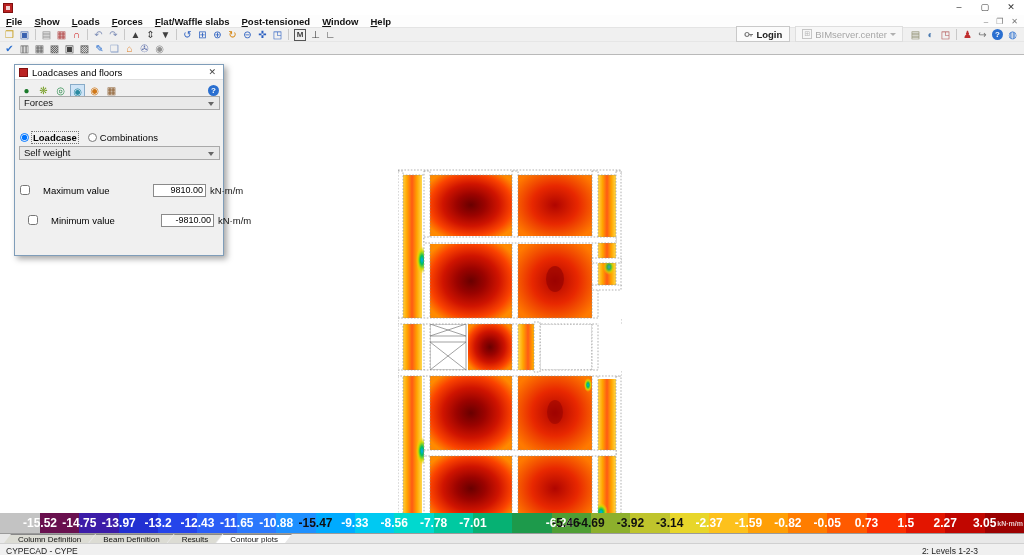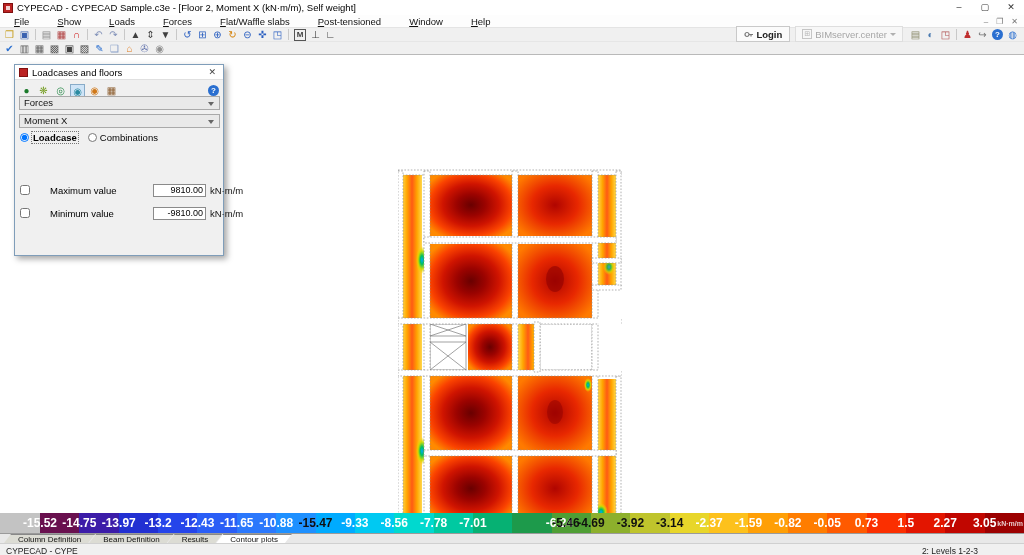--- a/index.html
+++ b/index.html
@@ -13,21 +13,21 @@
               border:1px solid #801010; position:relative; }
   #app-icon::after{ content:""; position:absolute; left:2px; top:2px; right:2px; bottom:2px;
               background:#fff; opacity:.8; }
   #win-controls { margin-left:auto; display:flex; height:15px; }
   .win-btn { width:26px; text-align:center; font-size:9px; color:#333; line-height:15px; cursor:default; }
 
   
   #menubar { position:absolute; left:0; top:15px; width:1024px; height:13px; background:#fdfdfd;
              display:flex; align-items:center; font-size:9.5px; color:#111;
              border-bottom:1px solid #e4e4e4; }
-  .menu-item { padding:0 14px; line-height:13px; }
+  .menu-item { padding:0 6px; line-height:13px;font-weight:bold; }
   .menu-item::first-letter { text-decoration:underline; }
   #mdi-controls { margin-left:auto; display:flex; gap:8px; padding-right:6px;
                   color:#777; font-size:8px; }
 
   
   .toolbar { position:absolute; left:0; width:1024px; height:14px; background:#f0f0f0;
              display:flex; align-items:center; padding-left:2px; }
   #toolbar1 { top:28px; border-bottom:1px solid #e6e6e6; }
   #toolbar2 { top:42px; height:13px; border-bottom:1px solid #b9b9b9; }
   .tb-icon { width:15px; height:13px; text-align:center; font-size:10px; line-height:13px;
@@ -68,22 +68,22 @@
   .dd { position:absolute; left:4px; width:201px; height:14px; background:#e9e9e9;
         border:1px solid #a9a9a9; line-height:12px; padding:0 4px; color:#111; }
   .dd::after { content:""; position:absolute; right:5px; top:5px; width:0; height:0;
                border-left:3px solid transparent; border-right:3px solid transparent;
                border-top:4px solid #666; }
   #dd-category { top:31px; } #dd-force { top:49px; } #dd-loadcase { top:81px; } #dd-level { top:154px; }
   #radio-row { position:absolute; left:5px; top:66px; height:12px; display:flex; align-items:center; gap:10px; }
   .rad { display:flex; align-items:center; gap:3px; }
   .rad input { width:9px; height:9px; margin:0; }
   #radio-loadcase-label { font-weight:bold; outline:1px dotted #777; padding:0 1px; }
-  .chk-row { position:absolute; left:5px; height:14px; display:flex; align-items:center; gap:20px; width:200px; }
-  #row-max { top:118px; } #row-min { top:141px; }
+  .chk-row { position:absolute; left:5px; height:14px; display:flex; align-items:center; gap:13px; width:200px; }
+  #row-max { top:118px; } #row-min { top:148px;margin-left:8px; }
   .chk-row input[type=checkbox] { width:10px; height:10px; margin:0; }
   .val-input { position:absolute; left:133px; width:53px; height:13px; border:1px solid #8a8a8a;
                background:#fff; font-size:9px; text-align:right; padding:0 2px;
                font-family:"Liberation Sans", sans-serif; }
   .unit-lbl { position:absolute; left:190px; color:#111; }
 
   
   #scalebar { position:absolute; left:0; top:513px; width:1024px; height:20px; display:flex; }
   #scale-lead { width:40px; background:#c3c3c3; }
   .scale-seg { flex:1; }
@@ -104,21 +104,20 @@
   #statusbar { position:absolute; left:0; top:543px; width:1024px; height:12px; background:#f0f0f0;
                border-top:1px solid #d0d0d0; font-size:8.5px; color:#222; }
   #status-app { position:absolute; left:6px; top:2px; }
   #status-levels { position:absolute; left:880px; top:2px; width:140px; text-align:center; }
 </style>
 </head>
 <body>
 
 <div id="titlebar">
   <span id="app-icon"></span>
-  <span>CYPECAD - CYPECAD Sample.c3e - [Floor 2, Moment X (kN·m/m), Self weight]</span>
   <div id="win-controls">
     <span class="win-btn">–</span>
     <span class="win-btn">▢</span>
     <span class="win-btn">✕</span>
   </div>
 </div>
 
 <div id="menubar">
 
   <span class="menu-item">File</span>
@@ -300,31 +299,31 @@
 
   <span class="tb-icon" style="color: rgb(26, 122, 42);">●</span>
       <span class="tb-icon" style="color: rgb(122, 160, 42);">❋</span>
       <span class="tb-icon" style="color: rgb(42, 138, 74);">◎</span>
       <span class="tb-icon active" style="color: rgb(42, 138, 160);">◉</span>
       <span class="tb-icon" style="color: rgb(208, 120, 24);">◉</span>
       <span class="tb-icon" style="color: rgb(138, 90, 42);">▦</span>
       <span id="dlg-help">?</span>
     </div>
   <div class="dd" id="dd-category">Forces</div>
-  <div class="dd" id="dd-force">Moment X</div>
   <div id="radio-row">
     <label class="rad">
       <input type="radio" name="case" checked="" style="">
       <span id="radio-loadcase-label">Loadcase</span>
     </label>
     <label class="rad">
       <input type="radio" name="case" style="">
       <span>Combinations</span>
     </label>
   </div>
+  <div class="dd" id="dd-loadcase">Self weight</div>
 
   <div class="chk-row" id="row-max">
     <input type="checkbox" style="">
     <span>Maximum value</span>
     <input class="val-input" value="9810.00" style="">
     <span class="unit-lbl">kN·m/m</span>
   </div>
   <div class="chk-row" id="row-min">
     <input type="checkbox" style="">
     <span>Minimum value</span>

